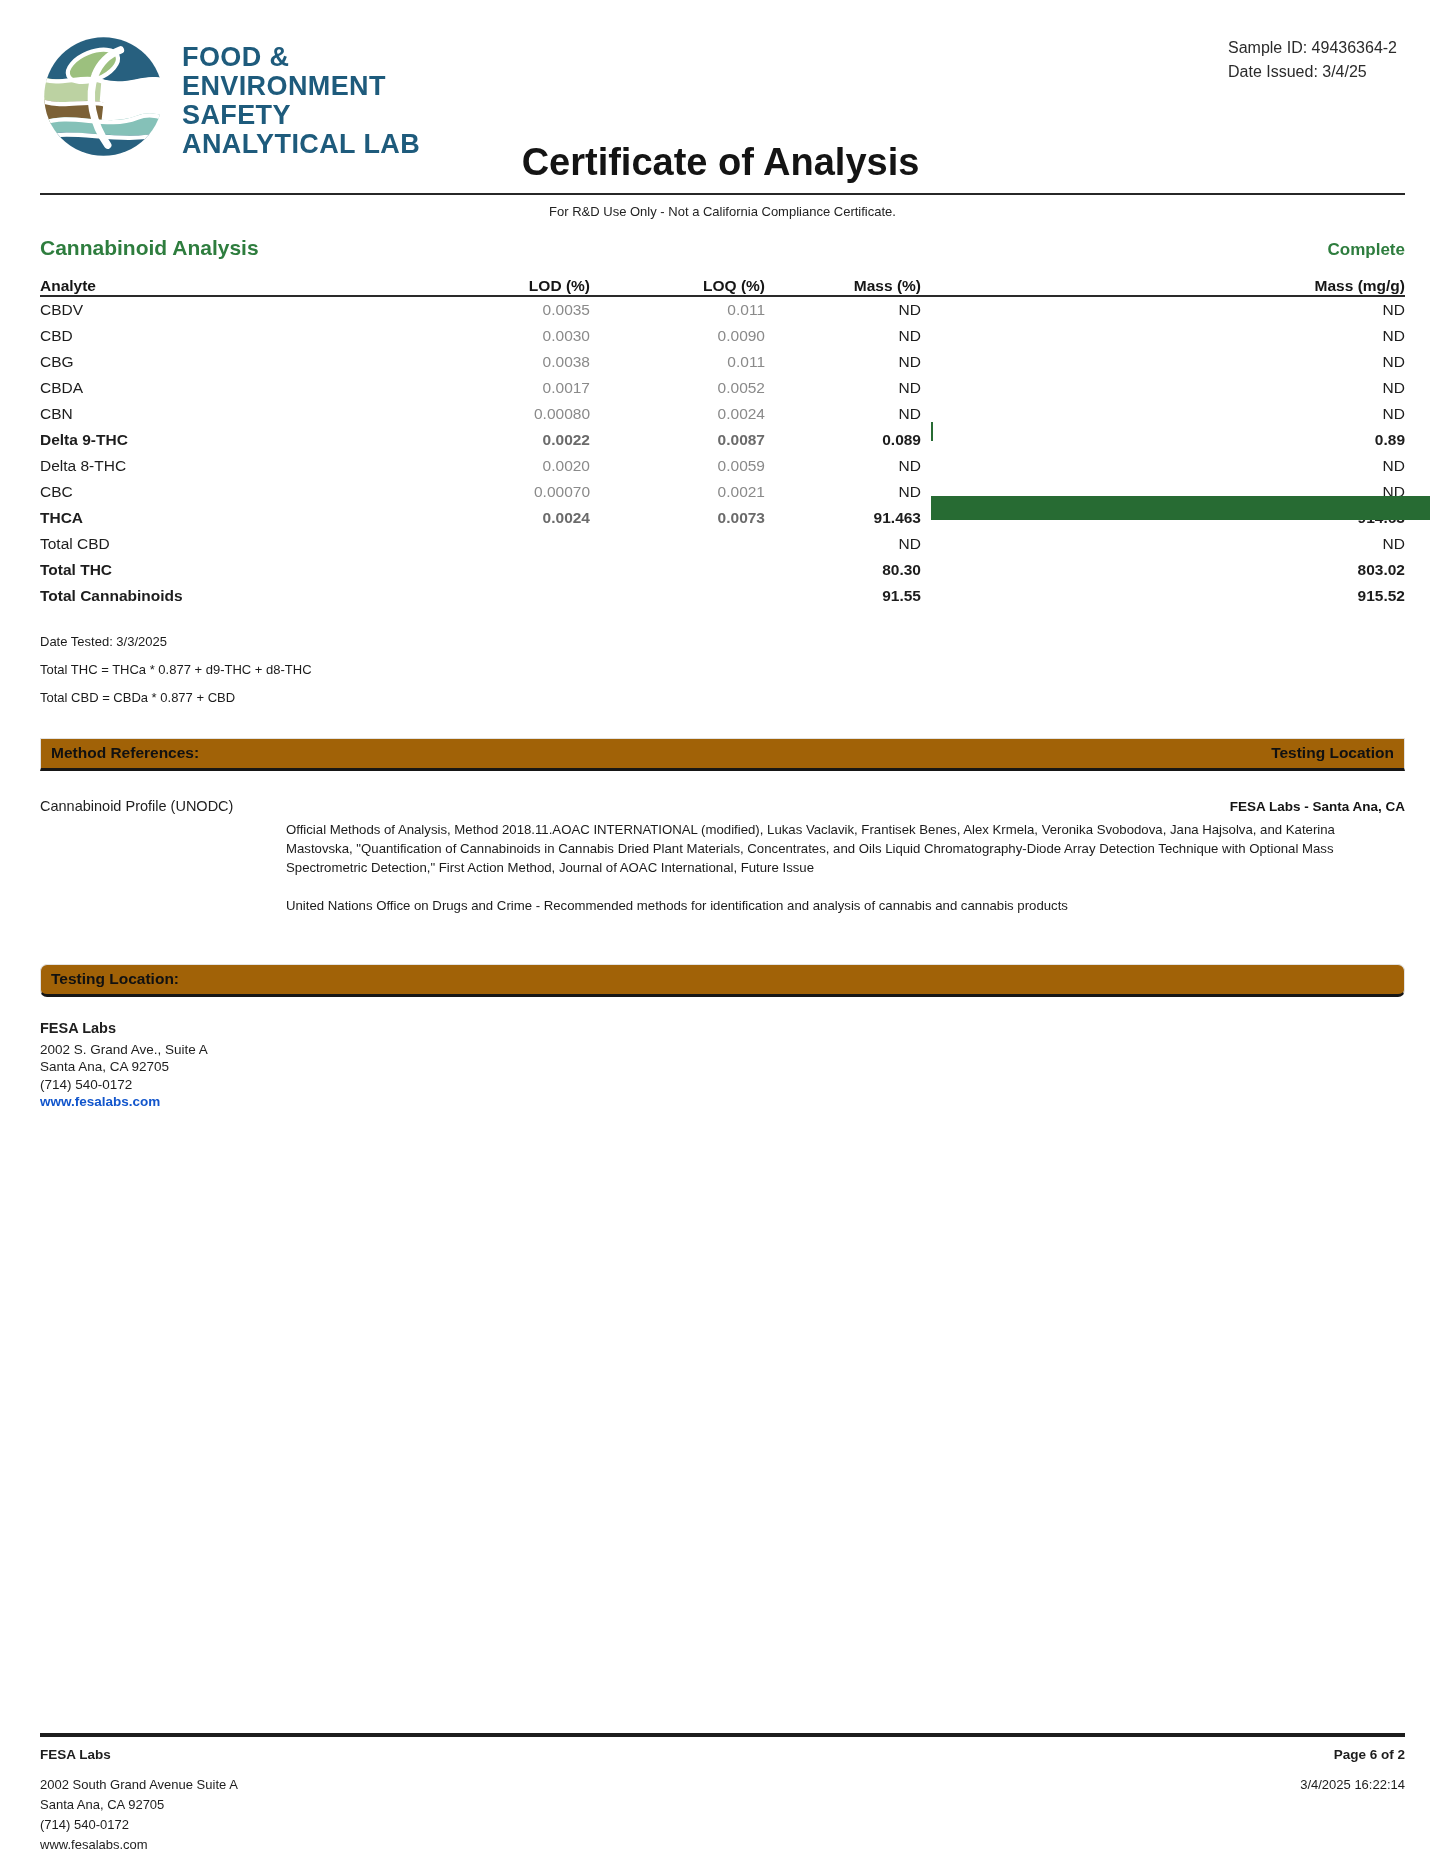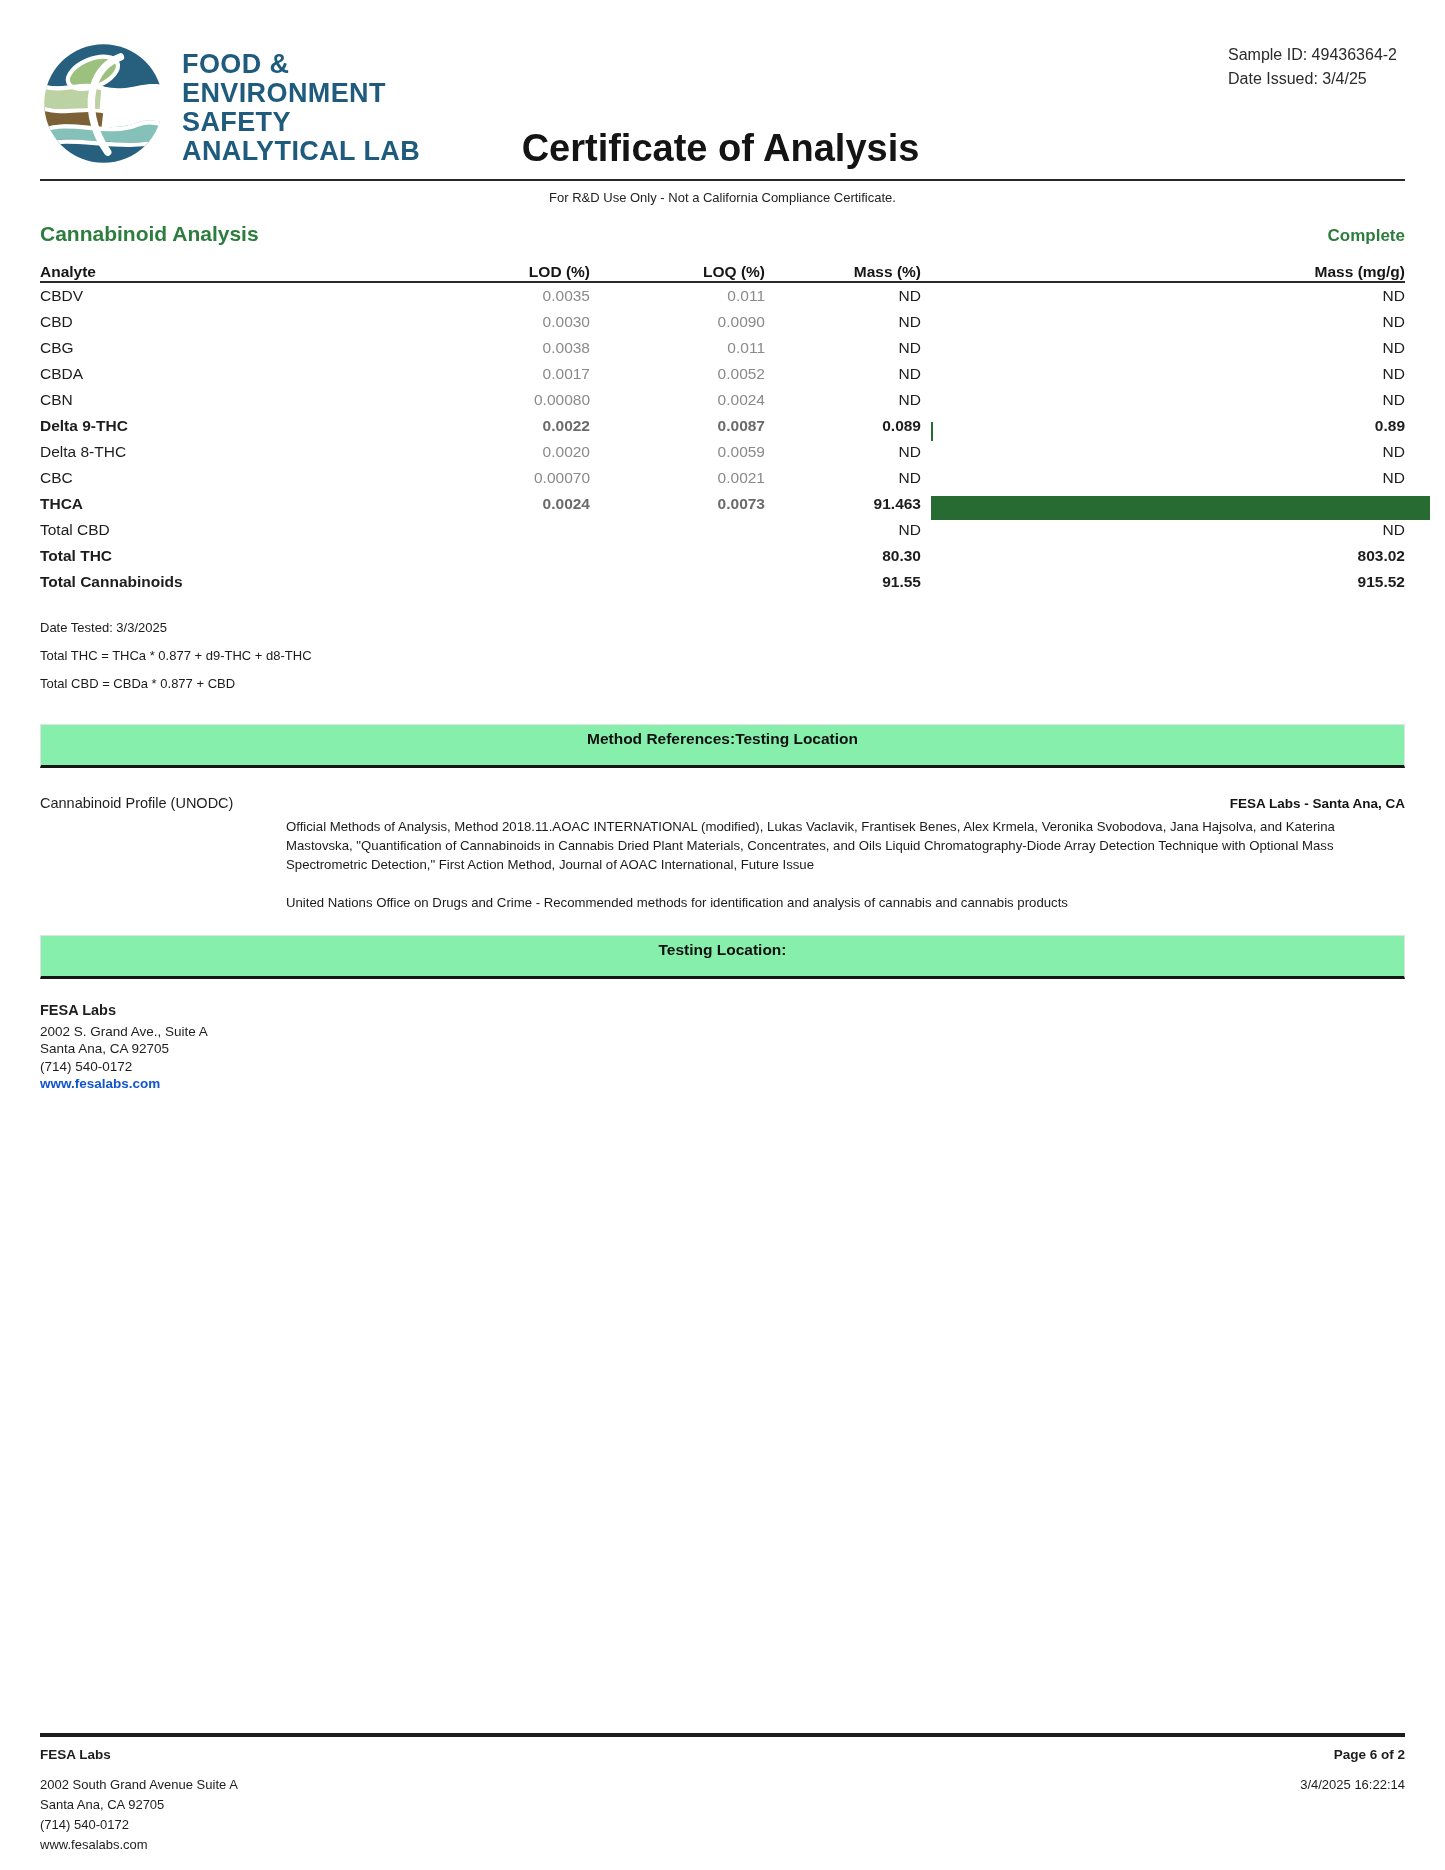--- a/index.html
+++ b/index.html
@@ -6,21 +6,21 @@
   html,body { background:#ffffff; }
   .page {
     position:relative;
     width:1445px; height:1870px;
     background:#ffffff;
     font-family:"Liberation Sans", sans-serif;
     color:#1c1c1c;
     overflow:hidden;
   }
   
-  .header { position:relative; height:173px; margin:8px 40px; border-bottom:2px solid #272727; }
+  .header { position:relative; height:194px; margin:1px 40px; border-bottom:2px solid #272727; }
   .logo { position:absolute; left:0; top:32px; display:flex; gap:15px; align-items:flex-start; }
   .logo-mark { width:127px; height:127px; display:block; }
   .logo-text { margin-top:10px; font-size:27px; line-height:29px; font-weight:bold; color:#1e5b7c; letter-spacing:0.4px; }
   .sample-meta { position:absolute; right:8px; top:35px; font-size:16px; line-height:24px; color:#2b2b2b; }
   .doc-title { position:absolute; left:0; right:4px; bottom:9px; text-align:center; font-size:38px; font-weight:bold; color:#141414; }
   .subtitle { text-align:center; font-size:13px; color:#232323; margin-top:9px; }
   
   .analysis-head { display:flex; justify-content:space-between; align-items:flex-end; margin:17px 40px 0; }
   .analysis-title { font-size:21px; font-weight:bold; color:#2e7d3e; }
   .analysis-status { font-size:17px; font-weight:bold; color:#2e7d3e; }
@@ -33,25 +33,25 @@
   .coa td.num { text-align:right; }
   .coa td.dim { color:#8a8a8a; }
   .coa tr.b td { font-weight:bold; }
   .coa tr.b td.dim { color:#6b6b6b; }
   .bar-fill { height:24px; background:#276b33; min-width:2px; }
   .bar-fill.tick { height:19px; margin-top:1px; }
   
   .notes { margin:25px 40px 0; font-size:13px; color:#1b1b1b; }
   .notes .note { margin-bottom:13px; }
   
-  .sec-bar { margin:0 40px; background:#86efac; border:1px solid #e2e2e2; border-bottom:3px solid #161616;
-             padding:5px 10px 17px; display:flex; justify-content:center;
+  .sec-bar { margin:0 40px; background:#a16207; border:1px solid #e2e2e2; border-bottom:3px solid #161616;
+             padding:5px 10px 6px; display:flex; justify-content:space-between;
              font-size:15.5px; font-weight:bold; color:#111; }
   .method-bar { margin-top:33px; }
-  .testing-bar { margin-top:23px; }
+  .testing-bar { margin-top:49px;border-radius:7px; }
   
   .method-row { display:flex; justify-content:space-between; align-items:flex-end; margin:27px 40px 0; }
   .profile-label { font-size:14.5px; color:#1e1e1e; }
   .loc-value { font-size:13.5px; font-weight:bold; color:#141414; }
   .method-ref-1 { margin:6px 62px 0 286px; font-size:13.2px; line-height:19px; color:#1b1b1b; }
   .method-ref-2 { margin:19px 62px 0 286px; font-size:13.2px; line-height:19px; color:#1b1b1b; }
   
   .testing-block { margin:23px 40px 0; font-size:13.5px; line-height:17.5px; color:#1e1e1e; }
   .testing-name { font-size:14.5px; font-weight:bold; margin-bottom:3px; }
   .web-link { color:#1155cc; font-weight:bold; text-decoration:none; }

